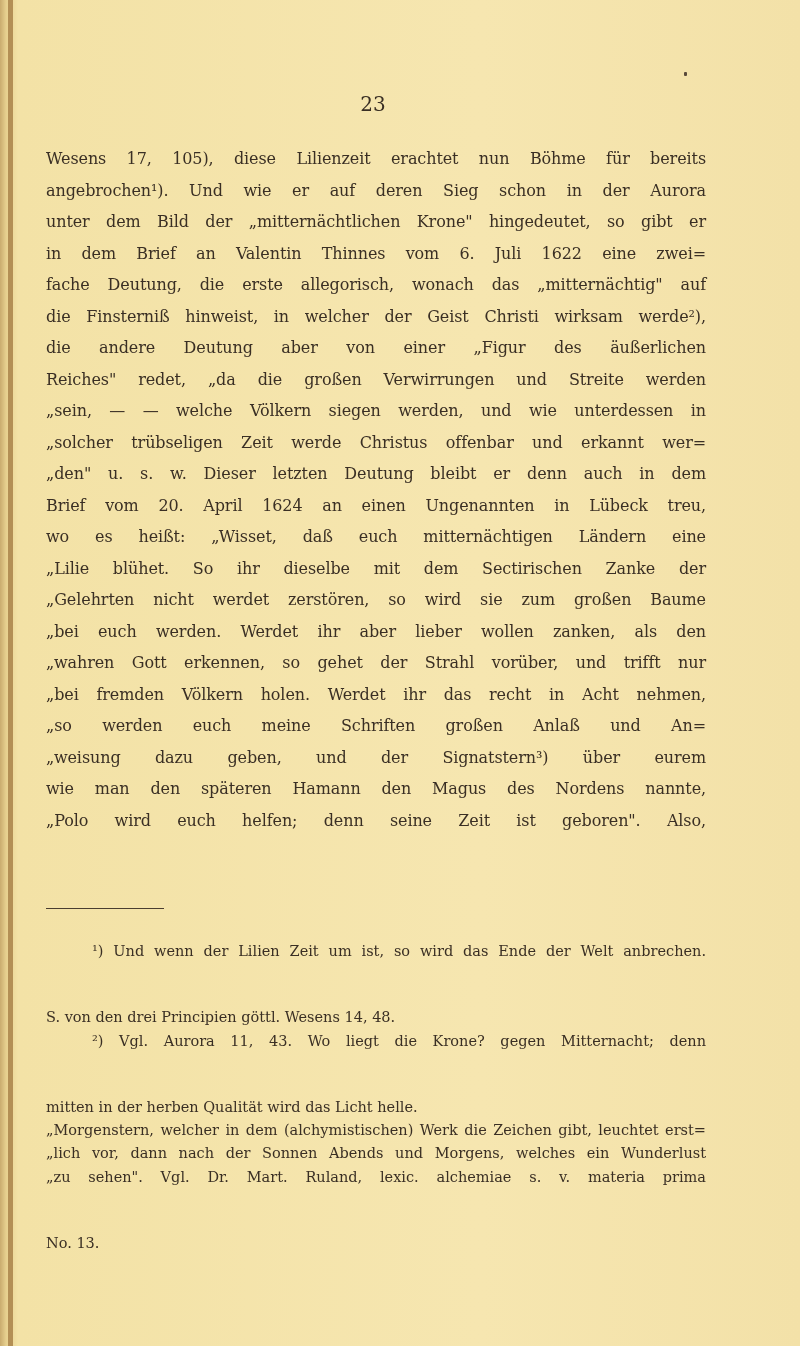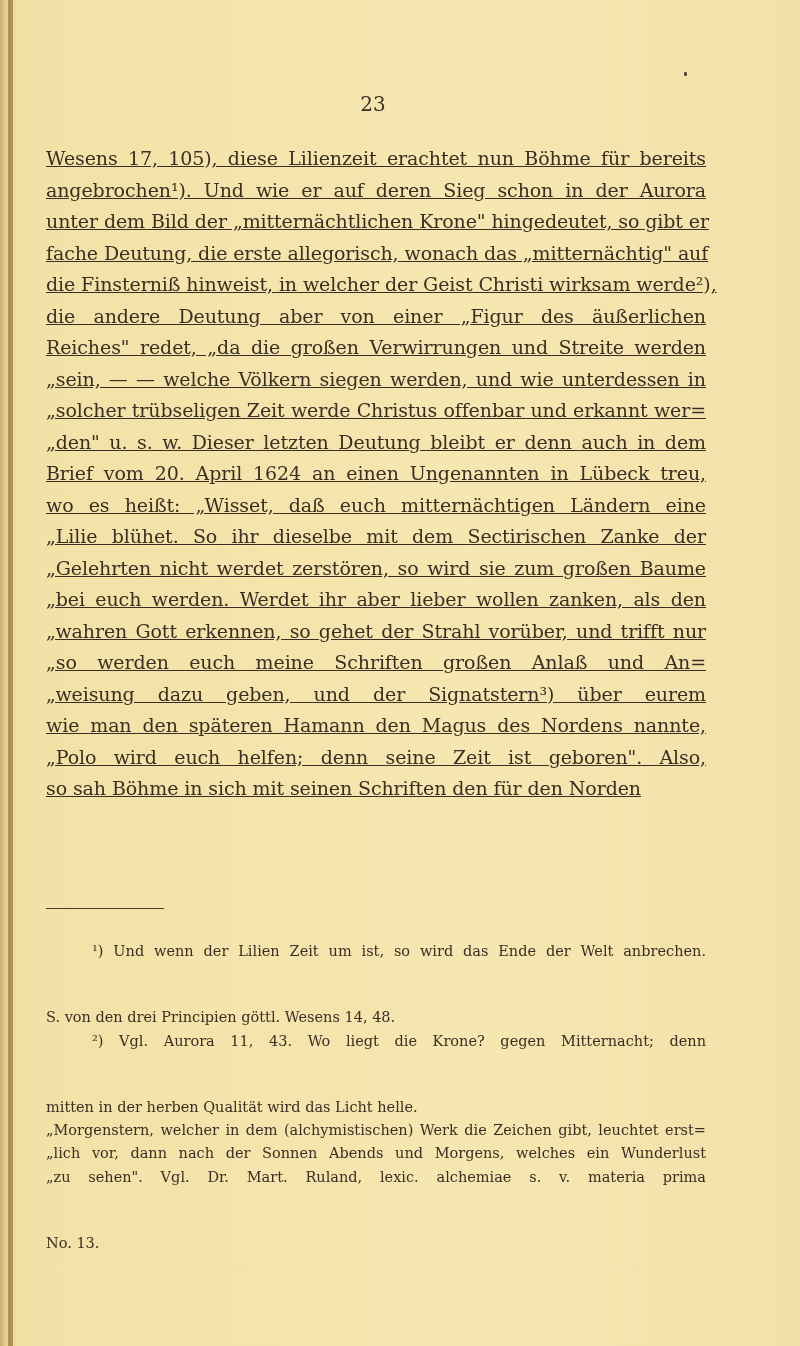--- a/index.html
+++ b/index.html
@@ -12,21 +12,21 @@
   }
   .page { position:absolute; left:8px; top:0; width:800px; height:1346px; }
   .spine { position:absolute; left:0; top:0; width:5px; height:1346px; background:#b38f55; }
   .page-number {
     position:absolute; top:92px; left:0; width:730px; text-align:center;
     font-size:20px; color:#3a2f24;
   }
   .speck { position:absolute; top:72px; left:676px; width:3px; height:4px; background:#5a4a3a; border-radius:1px; }
   .body-text {
     position:absolute; left:38px; top:143px; width:660px;
-    font-size:19px; line-height:31.5px; text-align:justify;text-decoration:underline;
+    font-size:16px; line-height:31.5px; text-align:justify;
   }
   .line { display:block; white-space:nowrap; text-align:justify; text-align-last:justify; height:31.5px; letter-spacing:-0.1px; }
   .line.last { text-align-last:left; }
   .rule { position:absolute; left:38px; top:908px; width:118px; height:1px; background:#4a3e30; }
   .footnotes {
     position:absolute; left:38px; top:940px; width:660px;
     font-size:14.5px; line-height:23.3px;
   }
   .fn-line { display:block; white-space:nowrap; text-align:justify; text-align-last:justify; height:23.3px; }
   .fn-line.indent { padding-left:46px; }
@@ -37,38 +37,39 @@
 
 <div class="page">
   <div class="spine"></div>
   <div class="speck"></div>
   <div class="page-number">23</div>
 
   <div class="body-text">
     <span class="line">Wesens 17, 105), diese Lilienzeit erachtet nun Böhme für bereits</span>
     <span class="line">angebrochen¹). Und wie er auf deren Sieg schon in der Aurora</span>
     <span class="line">unter dem Bild der „mitternächtlichen Krone" hingedeutet, so gibt er</span>
+    <span class="line">in dem Brief an Valentin Thinnes vom 6. Juli 1622 eine zwei=</span>
     <span class="line">fache Deutung, die erste allegorisch, wonach das „mitternächtig" auf</span>
     <span class="line">die Finsterniß hinweist, in welcher der Geist Christi wirksam werde²),</span>
     <span class="line">die andere Deutung aber von einer „Figur des äußerlichen</span>
     <span class="line">Reiches" redet, „da die großen Verwirrungen und Streite werden</span>
     <span class="line">„sein, — — welche Völkern siegen werden, und wie unterdessen in</span>
     <span class="line">„solcher trübseligen Zeit werde Christus offenbar und erkannt wer=</span>
     <span class="line">„den" u. s. w. Dieser letzten Deutung bleibt er denn auch in dem</span>
     <span class="line">Brief vom 20. April 1624 an einen Ungenannten in Lübeck treu,</span>
     <span class="line">wo es heißt: „Wisset, daß euch mitternächtigen Ländern eine</span>
     <span class="line">„Lilie blühet. So ihr dieselbe mit dem Sectirischen Zanke der</span>
     <span class="line">„Gelehrten nicht werdet zerstören, so wird sie zum großen Baume</span>
     <span class="line">„bei euch werden. Werdet ihr aber lieber wollen zanken, als den</span>
     <span class="line">„wahren Gott erkennen, so gehet der Strahl vorüber, und trifft nur</span>
+    <span class="line">„bei fremden Völkern holen. Werdet ihr das recht in Acht nehmen,</span>
     <span class="line">„so werden euch meine Schriften großen Anlaß und An=</span>
     <span class="line">„weisung dazu geben, und der Signatstern³) über eurem</span>
     <span class="line">wie man den späteren Hamann den Magus des Nordens nannte,</span>
     <span class="line">„Polo wird euch helfen; denn seine Zeit ist geboren". Also,</span>
-    <span class="line last">so sah Böhme in sich mit seinen Schriften den für den Norden</span>
   </div>
 
   <div class="rule"></div>
 
   <div class="footnotes">
     <span class="fn-line indent">¹) Und wenn der Lilien Zeit um ist, so wird das Ende der Welt anbrechen.</span>
     <span class="fn-line last">S. von den drei Principien göttl. Wesens 14, 48.</span>
     <span class="fn-line indent">²) Vgl. Aurora 11, 43. Wo liegt die Krone? gegen Mitternacht; denn</span>
     <span class="fn-line last">mitten in der herben Qualität wird das Licht helle.</span>
     <span class="fn-line">„Morgenstern, welcher in dem (alchymistischen) Werk die Zeichen gibt, leuchtet erst=</span>

